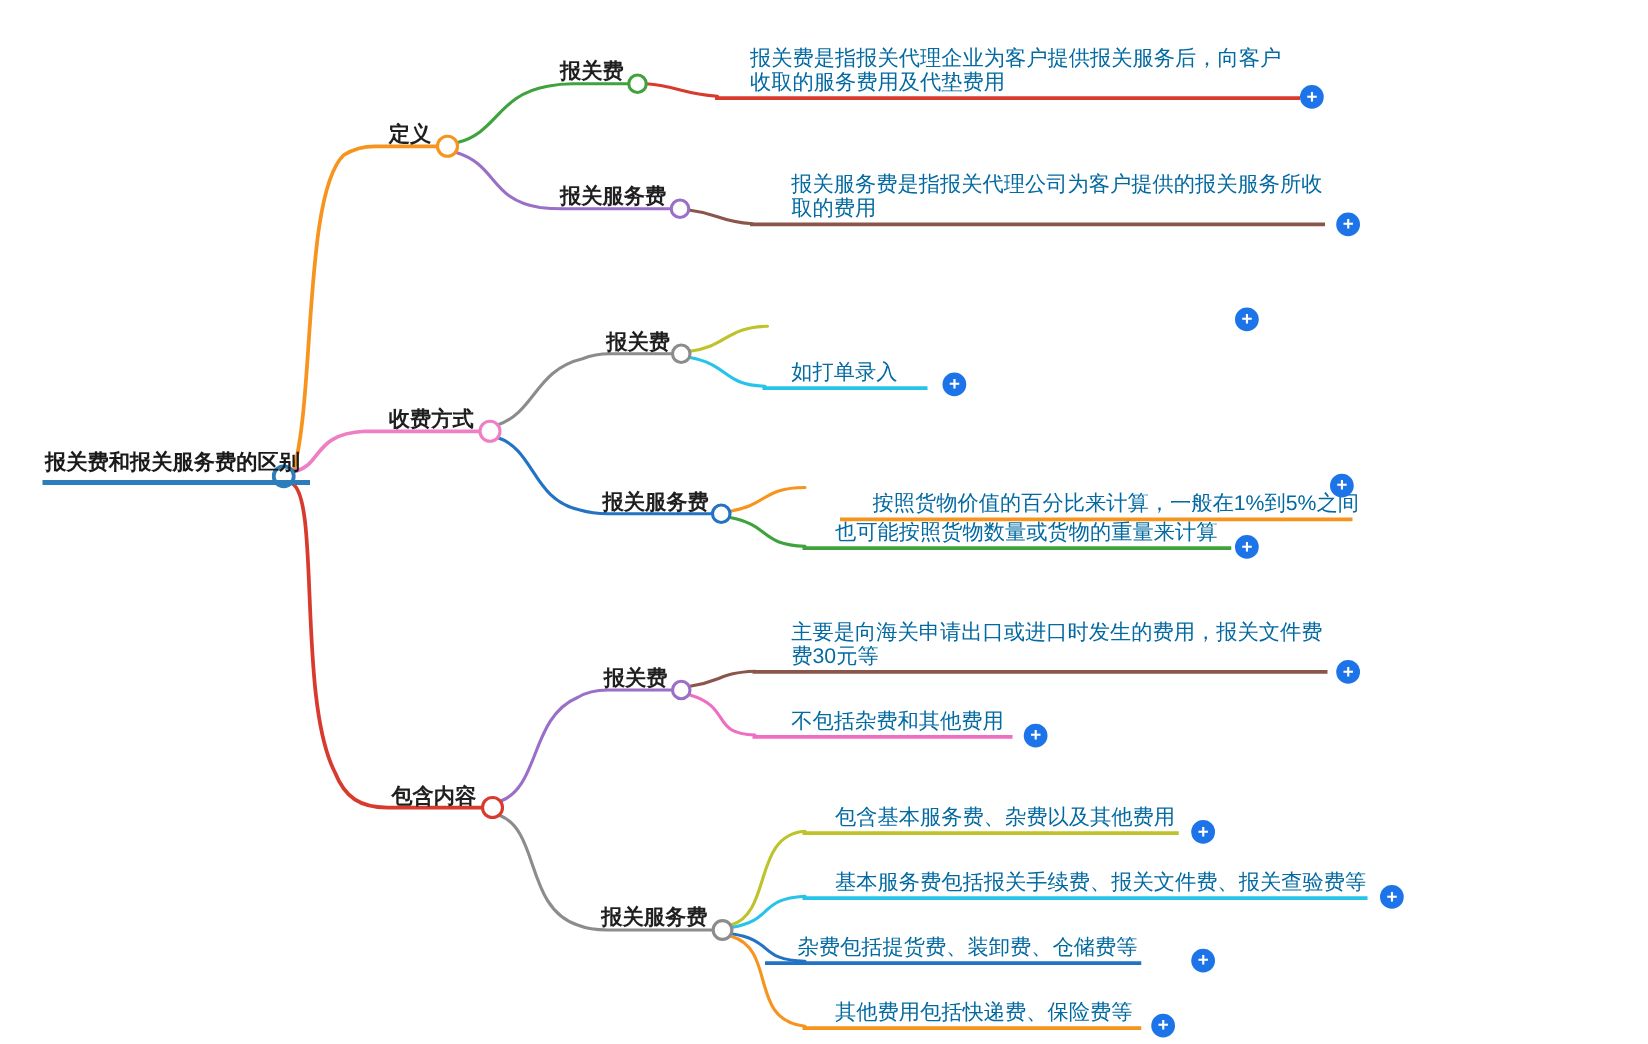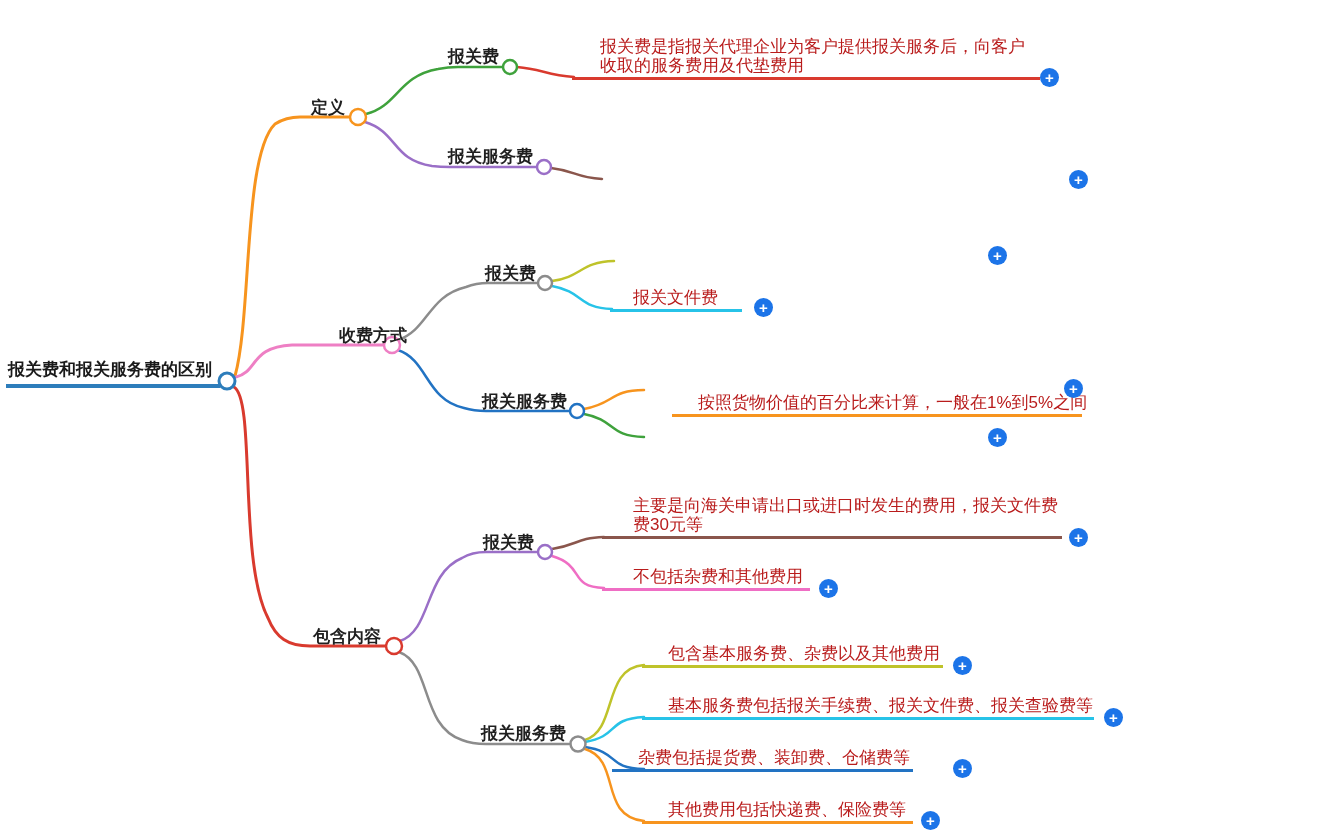--- a/index.html
+++ b/index.html
@@ -12,21 +12,21 @@
   .root-node{
     position:absolute;left:6px;top:358px;width:212px;
     font-size:17px;font-weight:bold;color:#1a1a1a;white-space:nowrap;
     padding:0 0 3px 2px;border-bottom:4px solid #2d7dbb;cursor:pointer;
   }
   .node-label{
     position:absolute;font-size:17px;font-weight:bold;color:#1f1f1f;
     white-space:nowrap;cursor:pointer;
   }
   .leaf{
-    position:absolute;font-size:17px;line-height:19px;color:#b91c1c;
+    position:absolute;font-size:17px;line-height:19px;color:#0369a1;
     white-space:pre;border-bottom:3px solid #999;padding-bottom:2px;
     box-sizing:border-box;overflow:visible;cursor:pointer;
   }
   .plus{
     position:absolute;width:19px;height:19px;border-radius:50%;
     background:#1c74e8;color:#ffffff;font-size:15px;font-weight:bold;
     line-height:19px;text-align:center;cursor:pointer;user-select:none;
   }
 </style>
 </head>
@@ -67,37 +67,40 @@
     <circle stroke-width="2.5" fill="#ffffff" cx="392" cy="345" r="8" stroke="#ee7fc4"></circle>
     <circle stroke-width="2.5" fill="#ffffff" cx="394" cy="646" r="8" stroke="#d93a2e"></circle>
     <circle stroke-width="2.5" fill="#ffffff" cx="510" cy="67" r="7" stroke="#3fa23c"></circle>
     <circle stroke-width="2.5" fill="#ffffff" cx="544" cy="167" r="7" stroke="#9a6fc7"></circle>
     <circle stroke-width="2.5" fill="#ffffff" cx="545" cy="283" r="7" stroke="#8c8c8c"></circle>
     <circle stroke-width="2.5" fill="#ffffff" cx="577" cy="411" r="7" stroke="#2273c3"></circle>
     <circle stroke-width="2.5" fill="#ffffff" cx="545" cy="552" r="7" stroke="#9a6fc7"></circle>
     <circle stroke-width="2.5" fill="#ffffff" cx="578" cy="744" r="7.5" stroke="#8c8c8c"></circle>
   </svg>
 
-  <div class="root-node" style="border-bottom-color: rgb(45, 125, 187);">报关费和报关服务费的区别</div>
+  <div class="root-node" style="border-bottom-color: rgb(45, 125, 187); margin-left: 28px;">报关费和报关服务费的区别</div>
 
   <div class="node-label" style="left:311px;top:96px;">定义</div>
-  <div class="node-label" style="left:311px;top:324px;margin-left:28px;">收费方式</div>
+  <div class="node-label" style="left:311px;top:324px;">收费方式</div>
   <div class="node-label" style="left:313px;top:625px;">包含内容</div>
 
   <div class="node-label" style="left:448px;top:45px;">报关费</div>
   <div class="node-label" style="left:448px;top:145px;">报关服务费</div>
   <div class="node-label" style="left:485px;top:262px;">报关费</div>
   <div class="node-label" style="left:482px;top:390px;">报关服务费</div>
   <div class="node-label" style="left:483px;top:531px;">报关费</div>
   <div class="node-label" style="left:481px;top:722px;">报关服务费</div>
 
   <div class="leaf" style="left: 572px; top: 37px; width: 468px; padding-left: 28px; border-bottom-color: rgb(217, 58, 46);">报关费是指报关代理企业为客户提供报关服务后，向客户
 收取的服务费用及代垫费用</div>
-  <div class="leaf" style="left: 610px; top: 288px; width: 132px; padding-left: 23px; border-bottom-color: rgb(39, 195, 232);">报关文件费</div>
+  <div class="leaf" style="left: 600px; top: 138px; width: 460px; padding-left: 33px; border-bottom-color: rgb(138, 86, 76);">报关服务费是指报关代理公司为客户提供的报关服务所收
+取的费用</div>
+  <div class="leaf" style="left: 610px; top: 288px; width: 132px; padding-left: 23px; border-bottom-color: rgb(39, 195, 232);">如打单录入</div>
   <div class="leaf" style="left: 672px; top: 369px; width: 410px; padding-left: 26px; border-bottom-color: rgb(247, 148, 30); margin-top: 24px;">按照货物价值的百分比来计算，一般在1%到5%之间</div>
+  <div class="leaf" style="left: 642px; top: 416px; width: 343px; padding-left: 26px; border-bottom-color: rgb(63, 162, 60);">也可能按照货物数量或货物的重量来计算</div>
   <div class="leaf" style="left: 602px; top: 496px; width: 460px; padding-left: 31px; border-bottom-color: rgb(138, 86, 76);">主要是向海关申请出口或进口时发生的费用，报关文件费
 费30元等</div>
   <div class="leaf" style="left: 602px; top: 567px; width: 208px; padding-left: 31px; border-bottom-color: rgb(239, 110, 196);">不包括杂费和其他费用</div>
   <div class="leaf" style="left: 642px; top: 644px; width: 301px; padding-left: 26px; border-bottom-color: rgb(191, 195, 42);">包含基本服务费、杂费以及其他费用</div>
   <div class="leaf" style="left: 642px; top: 696px; width: 452px; padding-left: 26px; border-bottom-color: rgb(39, 195, 232);">基本服务费包括报关手续费、报关文件费、报关查验费等</div>
   <div class="leaf" style="left: 612px; top: 748px; width: 301px; padding-left: 26px; border-bottom-color: rgb(34, 115, 195);">杂费包括提货费、装卸费、仓储费等</div>
   <div class="leaf" style="left: 642px; top: 800px; width: 271px; padding-left: 26px; border-bottom-color: rgb(247, 148, 30);">其他费用包括快递费、保险费等</div>
 
   <div class="plus" style="left: 1040px; top: 68px; background: rgb(28, 116, 232);">+</div>
   <div class="plus" style="left: 1069px; top: 170px; background: rgb(28, 116, 232);">+</div>

